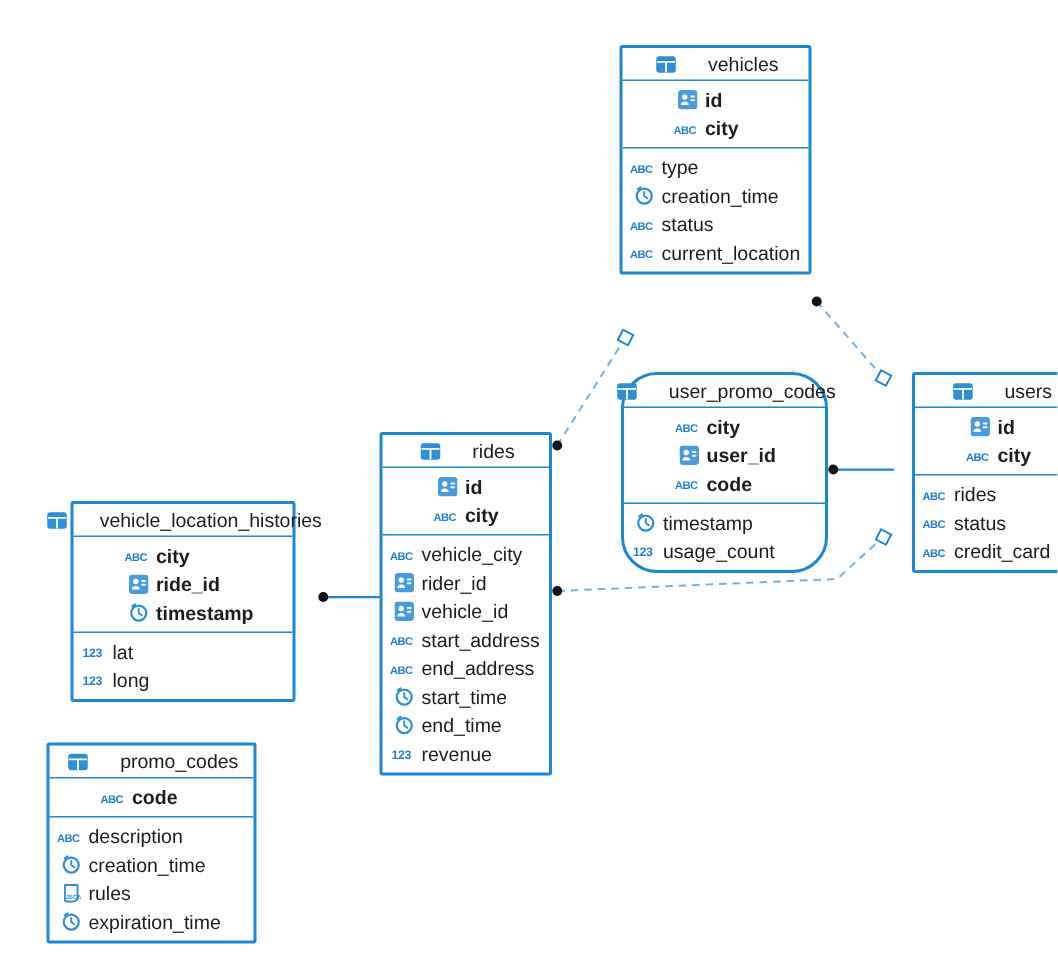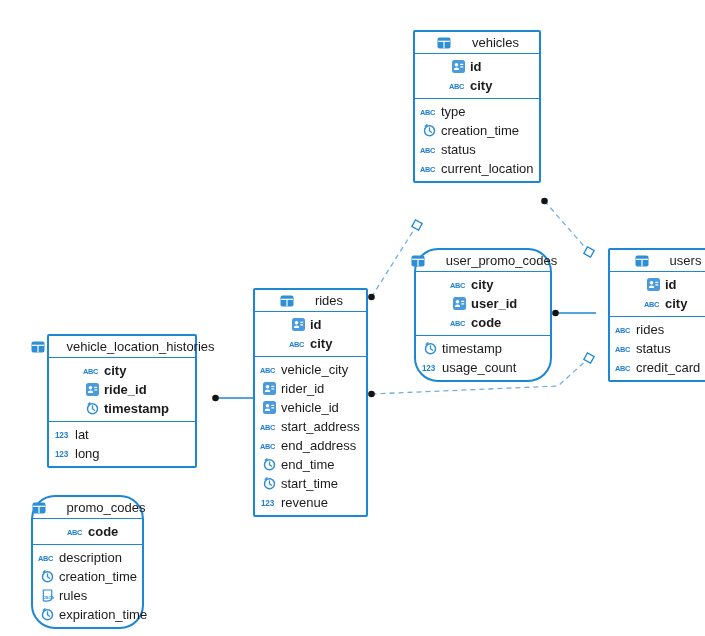--- a/index.html
+++ b/index.html
@@ -332,31 +332,31 @@
           <span class="fname">end_address</span>
         </div>
         <div class="row">
           <span class="ic">
             <svg width="13" height="13" viewBox="0 0 13 13">
               <circle cx="6.5" cy="6.7" r="5" fill="none" stroke="#2e8fd6" stroke-width="1.5"></circle>
               <path d="M6.5 3.9 V6.7 L8.5 8.2" fill="none" stroke="#2e8fd6" stroke-width="1.3" stroke-linecap="round"></path>
               <line x1="2.2" y1="2.2" x2="4" y2="0.9" stroke="#2e8fd6" stroke-width="1.4" stroke-linecap="round"></line>
             </svg>
           </span>
+          <span class="fname">start_time</span>
+        </div>
+        <div class="row">
+          <span class="ic">
+            <svg width="13" height="13" viewBox="0 0 13 13">
+              <circle cx="6.5" cy="6.7" r="5" fill="none" stroke="#2e8fd6" stroke-width="1.5"></circle>
+              <path d="M6.5 3.9 V6.7 L8.5 8.2" fill="none" stroke="#2e8fd6" stroke-width="1.3" stroke-linecap="round"></path>
+              <line x1="2.2" y1="2.2" x2="4" y2="0.9" stroke="#2e8fd6" stroke-width="1.4" stroke-linecap="round"></line>
+            </svg>
+          </span>
           <span class="fname">end_time</span>
-        </div>
-        <div class="row">
-          <span class="ic">
-            <svg width="13" height="13" viewBox="0 0 13 13">
-              <circle cx="6.5" cy="6.7" r="5" fill="none" stroke="#2e8fd6" stroke-width="1.5"></circle>
-              <path d="M6.5 3.9 V6.7 L8.5 8.2" fill="none" stroke="#2e8fd6" stroke-width="1.3" stroke-linecap="round"></path>
-              <line x1="2.2" y1="2.2" x2="4" y2="0.9" stroke="#2e8fd6" stroke-width="1.4" stroke-linecap="round"></line>
-            </svg>
-          </span>
-          <span class="fname">start_time</span>
         </div>
         <div class="row">
           <span class="ic">
             <svg width="15" height="11" viewBox="0 0 15 11">
               <text x="0" y="8.8" font-family="Liberation Sans,sans-serif" font-size="8.2" font-weight="600" letter-spacing="-0.2" fill="#1f7fd4">123</text>
             </svg>
           </span>
           <span class="fname">revenue</span>
         </div>
       </div>
@@ -416,21 +416,21 @@
         <div class="row">
           <span class="ic">
             <svg width="15" height="11" viewBox="0 0 15 11">
               <text x="0" y="8.8" font-family="Liberation Sans,sans-serif" font-size="8.2" font-weight="600" letter-spacing="-0.2" fill="#1f7fd4">123</text>
             </svg>
           </span>
           <span class="fname">long</span>
         </div>
       </div>
     </div>
-    <div class="table" style="left: 31px; top: 495px; width: 113px; border-radius: 24px;">
+    <div class="table" style="left: 31px; top: 495px; width: 140px;">
       <div class="thead">
         <span class="ic">
           <svg width="14" height="12" viewBox="0 0 14 12">
             <rect x="0.5" y="0.5" width="13" height="11" rx="2" fill="#2e8fd6"></rect>
             <line x1="1" y1="4.3" x2="13" y2="4.3" stroke="#fff" stroke-width="1.2"></line>
             <line x1="7" y1="4.3" x2="7" y2="11.3" stroke="#fff" stroke-width="1.2"></line>
           </svg>
         </span>
         <span>promo_codes</span>
       </div>

